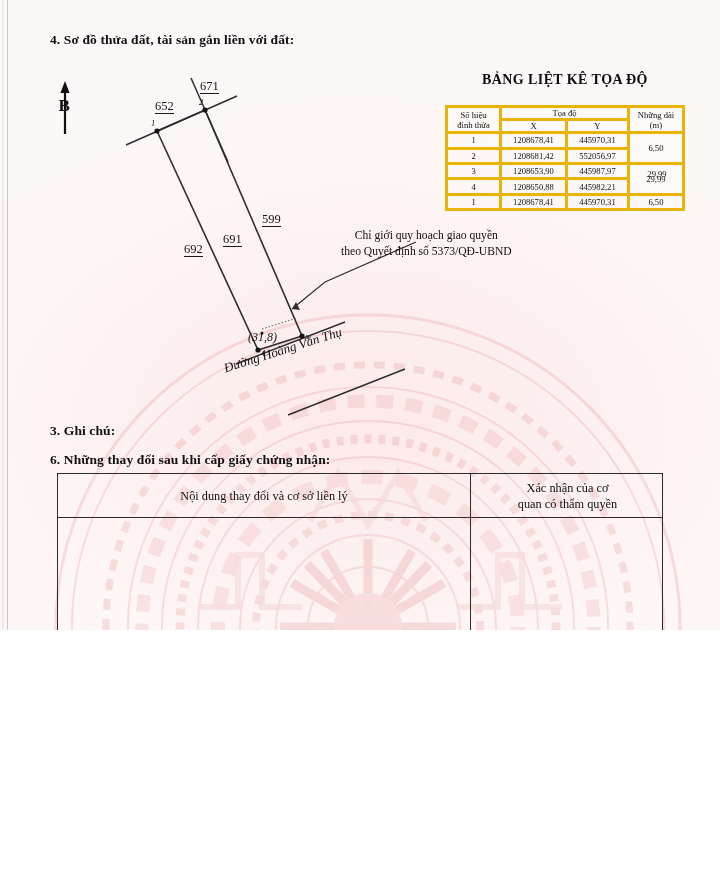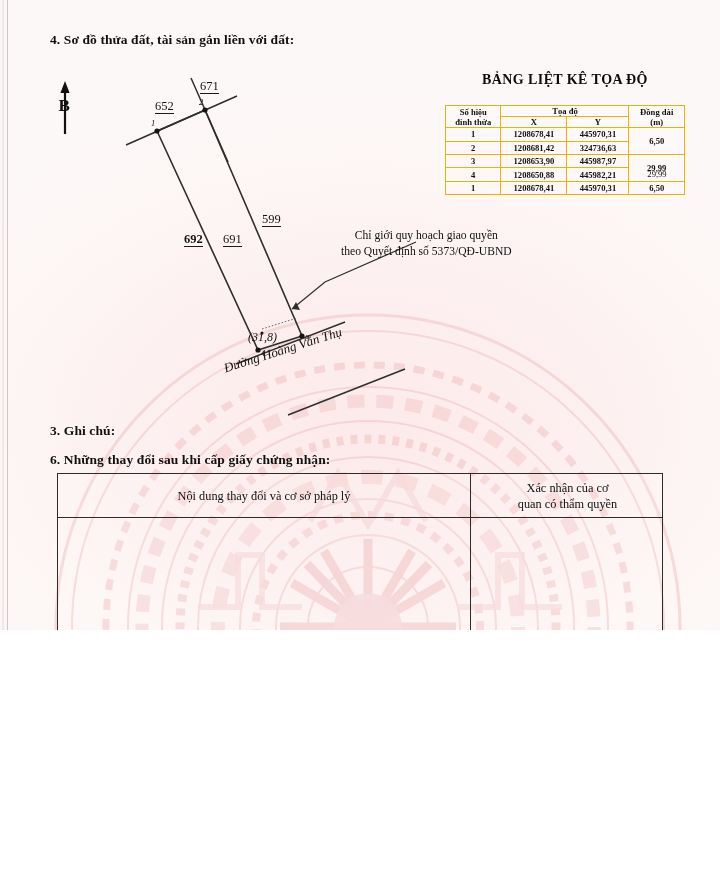--- a/index.html
+++ b/index.html
@@ -79,25 +79,25 @@
   }
   table.coord {
     border-collapse: collapse;
     width: 240px;
     font-size: 8.6px;
     color: #111;
     font-family: "Liberation Serif", serif;
     background: rgba(255,255,255,0.18);
   }
   table.coord th, table.coord td {
-    border: 1px solid #eab308;
+    border: 3px solid #eab308;
     text-align: center;
     padding: 0;
     line-height: 1.18;
-    font-weight: bold;
+    font-weight: normal;
   }
   table.coord th { font-size: 8.6px; }
   .th-pad { padding: 2px 1px; }
   .c-id   { width: 56px; }
   .c-x    { width: 66px; }
   .c-y    { width: 62px; }
   .c-len  { width: 56px; }
   td.data { height: 12.4px; }
   td.len-merge { vertical-align: middle; line-height: 1.55; }
 
@@ -301,21 +301,21 @@
     <circle cx="262" cy="333" r="1.5" fill="#151515"></circle>
 
     <path d="M416 242 L325 282 L292 309" fill="none" stroke="#2e2e2e" stroke-width="1.2"></path>
     <polygon points="292,309 300,310 296,302" fill="#2e2e2e"></polygon>
   </svg>
 
   <div class="dlabel plot-no" style="left:155px; top:100px;">652</div>
   <div class="dlabel plot-no" style="left:200px; top:80px;">671</div>
   <div class="dlabel plot-no" style="left:262px; top:213px;">599</div>
   <div class="dlabel plot-no" style="left:223px; top:233px;">691</div>
-  <div class="dlabel plot-no" style="left:184px; top:233px;font-weight:bold;">692</div>
+  <div class="dlabel plot-no" style="left:184px; top:243px;">692</div>
 
   <div class="dlabel vtx" style="left:151px; top:118px;">1</div>
   <div class="dlabel vtx" style="left:199px; top:97px;">2</div>
   <div class="dlabel vtx" style="left:305px; top:333px;">3</div>
   <div class="dlabel vtx" style="left:261px; top:348px;">4</div>
 
   <div class="dlabel dim" style="left:248px; top:330px;font-style:italic;">(31,8)</div>
 
   <div id="road-label">Đường Hoàng Văn Thụ</div>
 
@@ -328,39 +328,39 @@
     <div id="coord-title">BẢNG LIỆT KÊ TỌA ĐỘ</div>
     <table class="coord">
       <tbody>
           <tr>
         <th class="c-id th-pad" rowspan="2">
           <div>Số hiệu</div>
           <div>đỉnh thửa</div>
         </th>
         <th class="th-pad" colspan="2">Tọa độ</th>
         <th class="c-len th-pad" rowspan="2">
-          <div>Đồng dài</div>
+          <div>Những dài</div>
           <div>(m)</div>
         </th>
       </tr>
       <tr>
         <th class="c-x th-pad">X</th>
         <th class="c-y th-pad">Y</th>
       </tr>
 
       <tr>
         <td class="data">1</td>
         <td class="data">1208678,41</td>
         <td class="data">445970,31</td>
         <td class="data len-merge" rowspan="2">6,50</td>
       </tr>
       <tr>
         <td class="data">2</td>
         <td class="data">1208681,42</td>
-        <td class="data">324736,63</td>
+        <td class="data">552056,97</td>
       </tr>
       <tr>
         <td class="data">3</td>
         <td class="data">1208653,90</td>
         <td class="data">445987,97</td>
         <td class="data len-merge" rowspan="2">29,99</td>
       </tr>
       <tr>
         <td class="data">4</td>
         <td class="data">1208650,88</td>
@@ -374,21 +374,21 @@
       </tr>
     </tbody>
       </table>
 
     <div style="position:absolute; left:184px; top:97px; width:56px; text-align:center; font-size:8.6px; color:#111;">29,99</div>
   </div>
 
   <div id="chg-table">
     <div id="chg-head"></div>
     <div id="chg-divider"></div>
-    <div class="chg-h-cell" id="chg-h-left">Nội dung thay đổi và cơ sở pháp lý</div>
+    <div class="chg-h-cell" id="chg-h-left">Nội dung thay đổi và cơ sở liền lý</div>
     <div class="chg-h-cell" id="chg-h-right">
       <div>
         <div>Xác nhận của cơ</div>
         <div>quan có thẩm quyền</div>
       </div>
     </div>
   </div>
 
   <div class="skew-line" style="left:0px; top:852px; width:730px; transform: rotate(-0.9deg);"></div>
   <div class="skew-line" style="left:0px; top:885px; width:730px; transform: rotate(-1.1deg); background:#c8b4b4;"></div>

